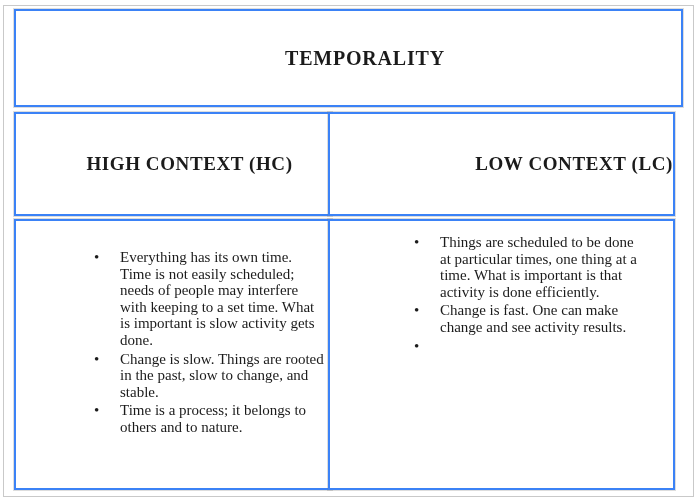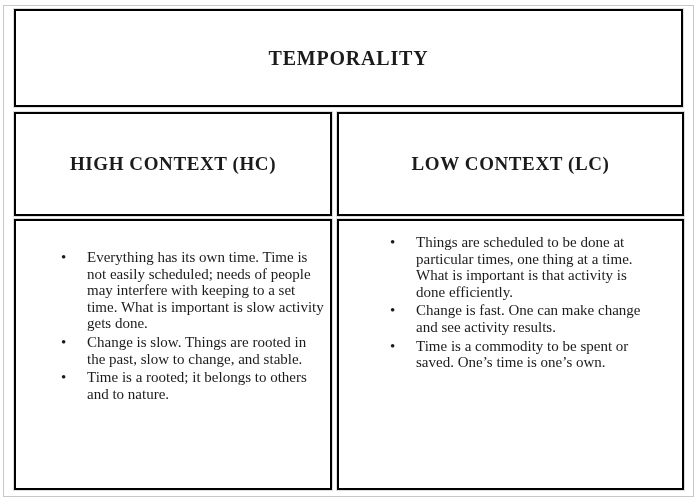--- a/index.html
+++ b/index.html
@@ -14,22 +14,23 @@
   .page-frame {
     position: absolute;
     left: 3px; top: 5px;
     width: 691px; height: 492px;
     border: 1px solid #c9c9c9;
     background: #ffffff;
   }
   .box {
     position: absolute;
     background: #ffffff;
-    border: 2px solid #000000;
+    border: 2px solid #3b82f6;
     box-shadow: 0 0 0 1px rgba(120,120,120,0.25);
+    padding-left: 33px;
   }
   .title-box {
     left: 14px; top: 9px;
     width: 669px; height: 98px;
     display: flex; align-items: center; justify-content: center;
   }
   .title-text {
     font-size: 20px;
     font-weight: bold;
     letter-spacing: 0.8px;
@@ -37,21 +38,21 @@
   .header-box {
     top: 112px; height: 104px;
     display: flex; align-items: center; justify-content: center;
   }
   .header-text {
     font-size: 19px;
     font-weight: bold;
     letter-spacing: 0.6px;
   }
   .hc-col { left: 14px;  width: 318px; justify-content: center; }
-  .lc-col { left: 337px; width: 347px; }
+  .lc-col { left: 328px; width: 347px; justify-content: flex-end; }
   .content-box {
     top: 219px; height: 271px;
     font-size: 15px;
     line-height: 16.6px;
   }
   .hc-content-pad { padding: 28px 6px 0 71px; }
   .lc-content-pad { padding: 13px 30px 0 77px; }
   .bullet-row {
     position: relative;
     margin-bottom: 2px;
@@ -86,36 +87,35 @@
         <span>Everything has its own time. Time is not easily scheduled; needs of people may interfere with keeping to a set time. What is important is slow activity gets done.</span>
       </div>
 
       <div class="bullet-row">
         <span class="bullet-glyph">•</span>
         <span>Change is slow. Things are rooted in the past, slow to change, and stable.</span>
       </div>
 
       <div class="bullet-row">
         <span class="bullet-glyph">•</span>
-        <span>Time is a rooted; it belongs to others and to nature.</span>
+        <span>Time is a process; it belongs to others and to nature.</span>
       </div>
     </div>
 </div>
 
 <div class="box content-box lc-col">
   <div class="lc-content-pad">
 
       <div class="bullet-row">
         <span class="bullet-glyph">•</span>
         <span>Things are scheduled to be done at particular times, one thing at a time. What is important is that activity is done efficiently.</span>
       </div>
 
       <div class="bullet-row">
         <span class="bullet-glyph">•</span>
         <span>Change is fast. One can make change and see activity results.</span>
       </div>
 
       <div class="bullet-row">
         <span class="bullet-glyph">•</span>
-        <span>Time is a commodity to be spent or saved. One’s time is one’s own.</span>
       </div>
     </div>
 </div>
 
 </body></html>

